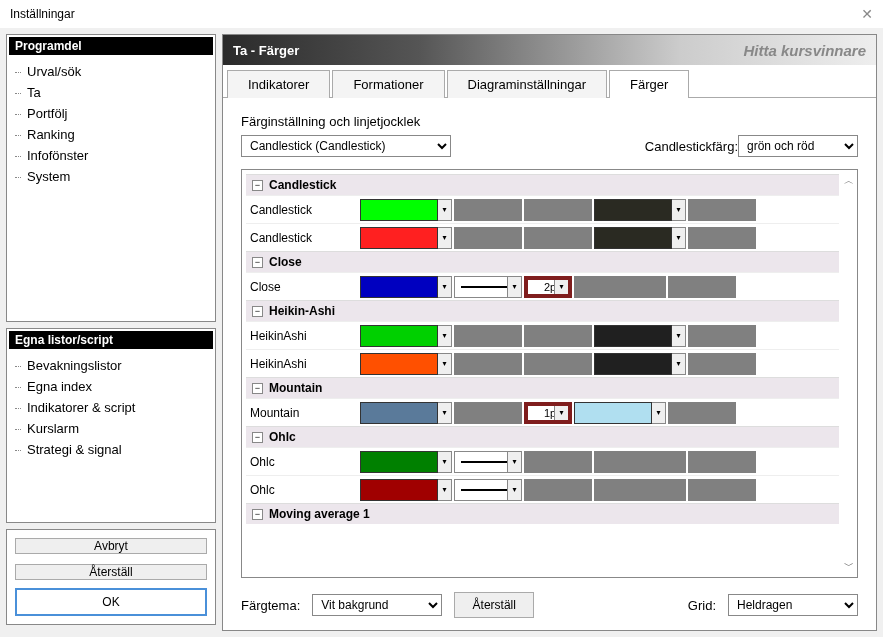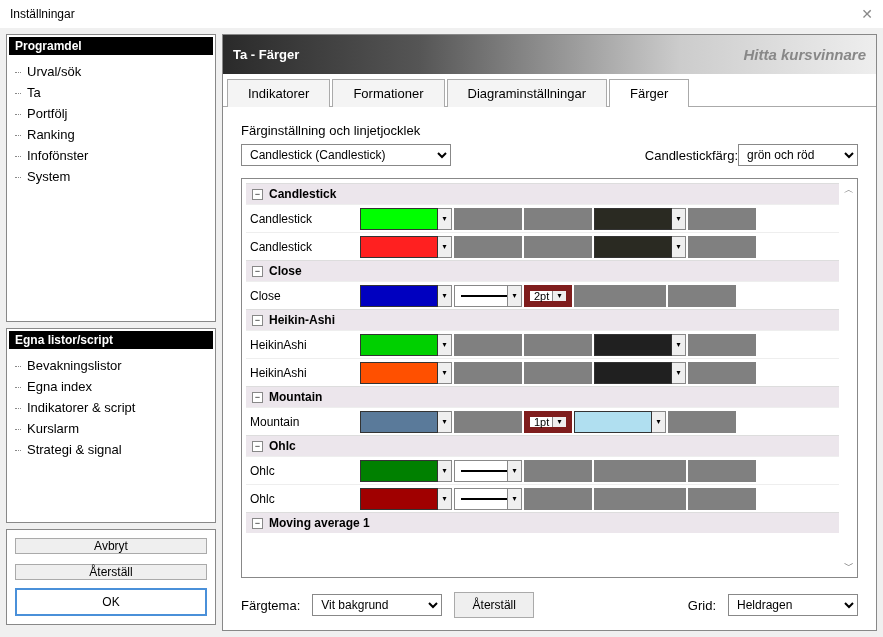--- a/index.html
+++ b/index.html
@@ -20,21 +20,21 @@
     .section-header { background: #000; color: #fff; font-size: 12px; font-weight: bold; padding: 2px 6px; }
     .tree-items { padding: 6px 2px; }
     .tree-item { font-size: 13px; color: #000; padding: 3px 4px 3px 16px; position: relative; cursor: pointer; }
     .tree-item::before { content: ''; position: absolute; left: 4px; top: 50%; width: 6px; height: 1px; border-top: 1px dotted #888; }
     
     .btn-row { display: flex; gap: 10px; margin-bottom: 8px; flex-direction: column; }
     .win-btn { flex: 1; height: 26px; font-size: 12px; background: #efefef; border: 1px solid #aaa; cursor: pointer; }
     .win-btn.primary { background: #fff; border: 2px solid #4a90d9; height: 28px; }
     
     .content { flex: 1; border: 1px solid #888; background: #fff; display: flex; flex-direction: column; }
-    .content-header { height: 39px; background: linear-gradient(to right, #2a2a2a 0%, #555 30%, #ccc 70%, #eee 100%); display: flex; align-items: center; padding: 0 10px; justify-content: space-between; }
+    .content-header { height: 30px; background: linear-gradient(to right, #2a2a2a 0%, #555 30%, #ccc 70%, #eee 100%); display: flex; align-items: center; padding: 0 10px; justify-content: space-between; }
     .content-title { color: #fff; font-size: 13px; font-weight: bold; }
     .content-brand { color: #888; font-size: 15px; font-weight: bold; font-style: italic; }
     
     .tabbar { display: flex; border-bottom: 1px solid #aaa; background: #fff; padding-top: 4px; padding-left: 4px; }
     .tab { padding: 6px 20px; font-size: 13px; border: 1px solid #aaa; border-bottom: none; background: #f4f4f4; margin-right: 2px; cursor: pointer; position: relative; top: 1px; }
     .tab.active { background: #fff; font-weight: normal; }
     
     .content-body { flex: 1; padding: 16px 18px 12px 18px; display: flex; flex-direction: column; }
     
     .dd-row { display: flex; align-items: center; gap: 0; margin-bottom: 12px; }
@@ -57,21 +57,21 @@
     .color-cell, .gray-cell, .linesel, .ptsel { height: 22px; display: inline-flex; align-items: center; }
     .color-cell { width: 92px; position: relative; }
     .color-main { flex: 1; height: 100%; border: 1px solid #333; }
     .color-dd { width: 14px; height: 100%; border: 1px solid #888; border-left: none; background: #efefef; display: flex; align-items: center; justify-content: center; font-size: 8px; cursor: pointer; }
     
     .gray-cell { width: 68px; background: #808080; }
     .col-wide { width: 92px; }
     
     .linesel { width: 68px; border: 1px solid #888; background: #fff; justify-content: center; position: relative; }
     .line-inner { flex: 1; border-top: 2px solid #000; margin: 0 6px; }
-    .ptsel { width: 48px; border: 6px solid #7f1d1d; background: #fff; font-size: 11px; padding-left: 4px; position: relative; }
+    .ptsel { width: 48px; border: 4px solid #7f1d1d; background: #fff; font-size: 11px; padding-left: 16px; position: relative; }
     .sel-dd { width: 14px; position: absolute; right: 0; top: 0; height: 100%; border-left: 1px solid #888; background: #efefef; display: flex; align-items: center; justify-content: center; font-size: 8px; cursor: pointer; }
     
     .bottom-row { display: flex; align-items: center; gap: 12px; padding-top: 14px; font-size: 13px; }
   </style>
 </head>
 <body>
 
 <div class="titlebar">
   <span>Inställningar</span>
   <span class="close-x">✕</span>

